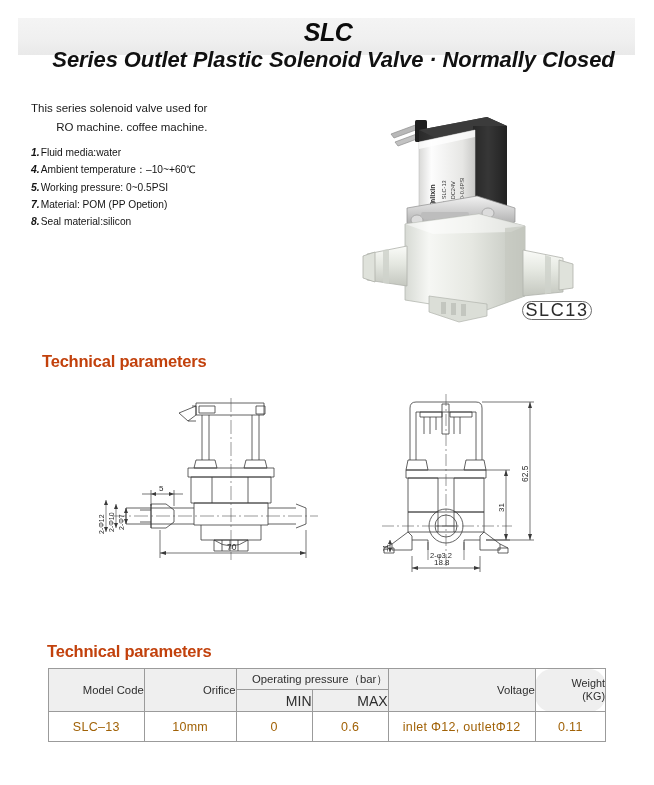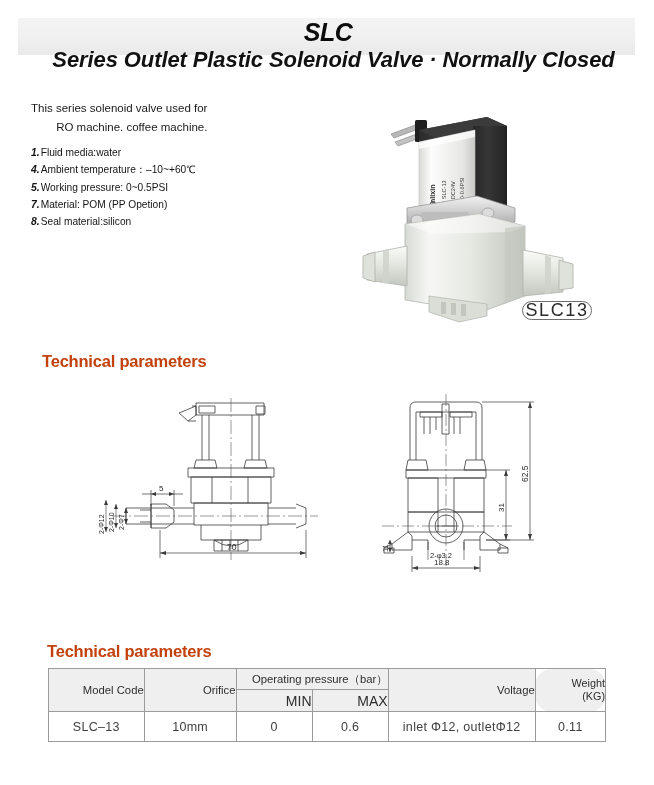--- a/index.html
+++ b/index.html
@@ -144,21 +144,21 @@
   }
   .param-table thead th {
     background: #efefef;
     color: #2e2e2e;
     text-align: right;
   }
   .param-table tbody td {
     height: 29px;
     font-size: 12.5px;
     letter-spacing: 0.3px;
-    color: #404040;
+    color: #a16207;
   }
   .th-tall   { height: 41px; }
   .th-top    { height: 20px; }
   .th-bottom { height: 21px; font-size: 14px; }
   .col-model   { width: 96px; }
   .col-orifice { width: 92px; }
   .col-min     { width: 76px; }
   .col-max     { width: 76px; }
   .col-connect { width: 148px; }
   .col-weight  { width: 70px; border-radius: 17px; }

